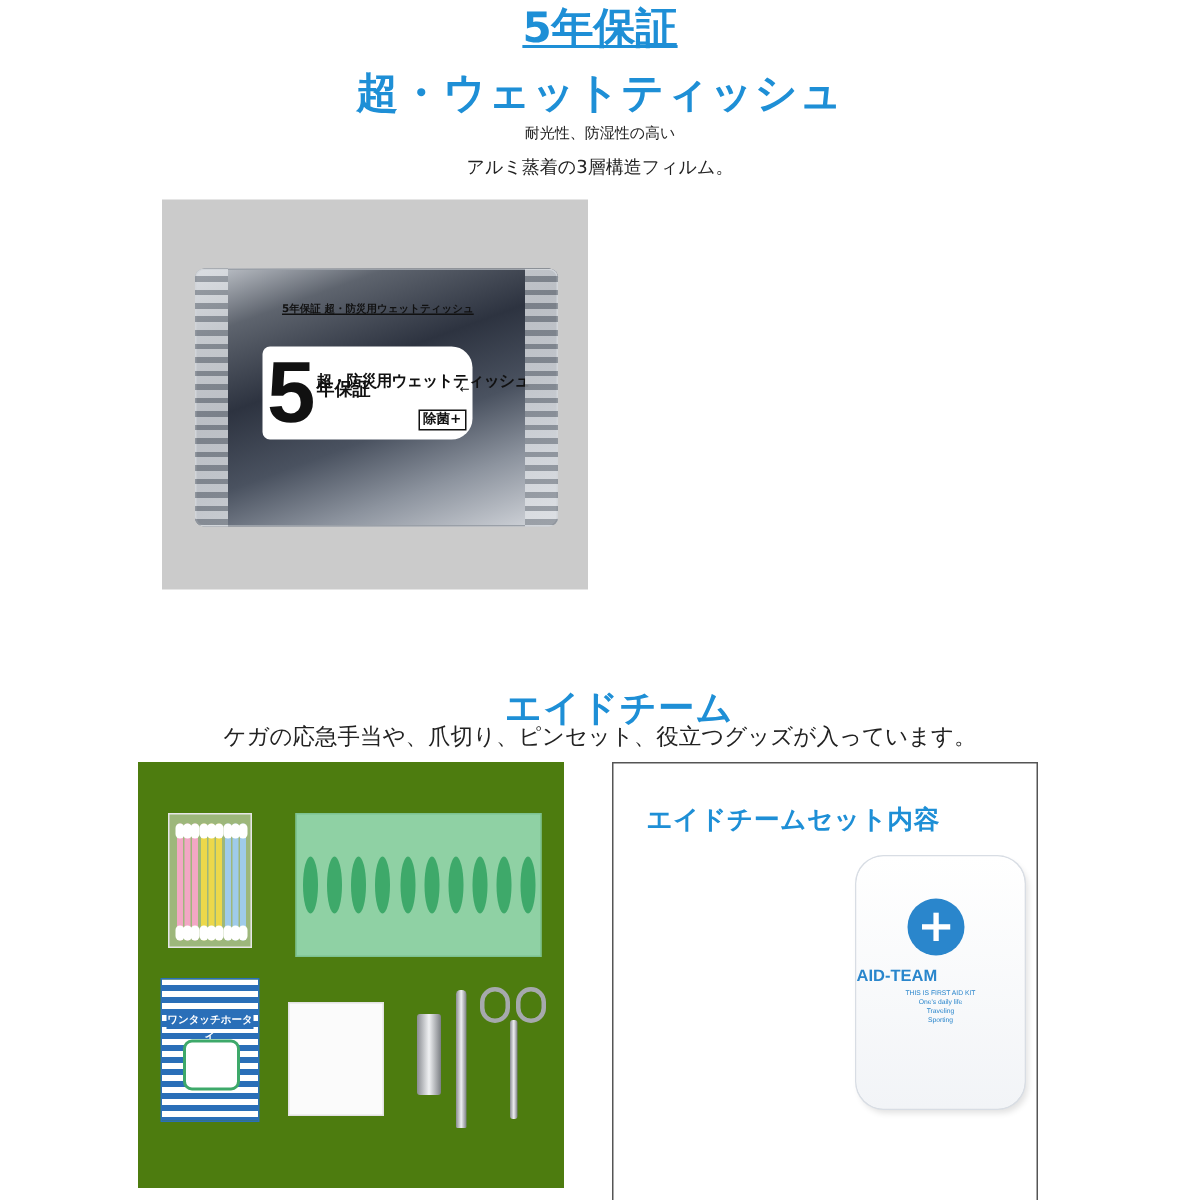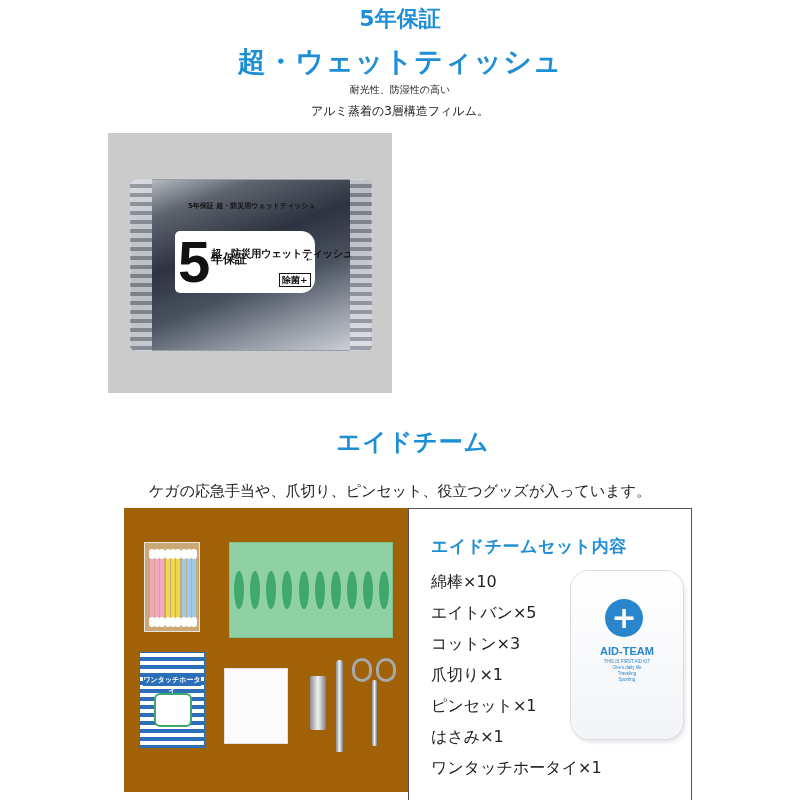--- a/index.html
+++ b/index.html
@@ -2,21 +2,21 @@
 <html><head>
 <meta charset="utf-8">
 <style>
   * { box-sizing: border-box; margin: 0; padding: 0; }
   html, body { width: 800px; height: 800px; background: #ffffff; overflow: hidden; }
   body { position: relative; font-family: "DejaVu Sans", sans-serif; color: #222; }
 
   .blue-title { position: absolute; left: 0; width: 800px; text-align: center; color: #1e8fd6; font-weight: bold; }
   .dark-text { position: absolute; left: 0; width: 800px; text-align: center; color: #222; }
 
-  #t1 { top: 6px; font-size: 22px; line-height: 26px; }
+  #t1 { top: 6px; font-size: 28px; line-height: 26px; text-decoration: underline; }
   #t2 { top: 48px; font-size: 28px; line-height: 28px; letter-spacing: 1px; }
   #d1 { top: 80px; font-size: 10px; line-height: 20px; }
   #d2 { top: 101px; font-size: 12px; line-height: 20px; }
 
   .photo { position: absolute; background: #c9cacc; overflow: hidden; }
   #photo-tissue { left: 108px; top: 133px; width: 284px; height: 260px; background: #cbcbcb; }
 
   
   .packet {
     position: absolute; left: 22px; top: 46px; width: 242px; height: 172px;
@@ -25,36 +25,36 @@
     box-shadow: inset 0 0 0 1px #9aa0a8;
   }
   .packet::before, .packet::after {
     content: ""; position: absolute; top: 0; bottom: 0; width: 22px;
     background: repeating-linear-gradient(180deg, #dfe2e6 0 5px, #8e949c 5px 9px);
     opacity: .8;
   }
   .packet::before { left: 0; border-radius: 6px 0 0 6px; }
   .packet::after { right: 0; border-radius: 0 6px 6px 0; }
   .packet-small {
-    position: absolute; left: 58px; top: 22px; font-size: 7px; font-weight: bold; color: #111; white-space: nowrap;
+    position: absolute; left: 58px; top: 22px; font-size: 7px; font-weight: bold; color: #111; white-space: nowrap; text-decoration: underline;
   }
   .packet-label {
     position: absolute; left: 45px; top: 52px; width: 140px; height: 62px;
     background: #fff; border-radius: 5px 14px 14px 5px;
   }
   .label-five { position: absolute; left: 3px; top: 0px; font-size: 58px; line-height: 62px; font-weight: bold; color: #111; font-family: "Liberation Sans", sans-serif; }
   .label-year { position: absolute; left: 36px; top: 20px; font-size: 12px; font-weight: bold; color: #111; }
   .label-name { position: absolute; left: 36px; top: 16px; font-size: 10.5px; font-weight: bold; color: #111; white-space: nowrap; letter-spacing: -0.5px; }
   .label-arrow { position: absolute; right: 2px; top: 24px; font-size: 8px; color: #111; }
   .label-badge { position: absolute; left: 104px; top: 42px; font-size: 9px; font-weight: bold; color: #111; border: 1px solid #111; padding: 0 2px; line-height: 12px; }
 
-  #t3 { top: 428px; font-size: 24px; line-height: 28px; letter-spacing: 1px; padding-left: 26px; }
+  #t3 { top: 458px; font-size: 24px; line-height: 28px; letter-spacing: 1px; padding-left: 26px; }
   #d3 { top: 481px; font-size: 15px; line-height: 20px; }
 
-  #photo-kit { left: 124px; top: 508px; width: 284px; height: 284px; background: #a16207; }
+  #photo-kit { left: 92px; top: 508px; width: 284px; height: 284px; background: #4d7c0f; }
 
   
   .swabs { position: absolute; left: 20px; top: 34px; width: 56px; height: 90px; background: rgba(255,255,255,.45); border: 1px solid #e6e6e6; }
   .swab { position: absolute; top: 6px; width: 4px; height: 78px; border-radius: 2px; }
   .swab::before, .swab::after { content: ""; position: absolute; left: -1px; width: 6px; height: 10px; background: #fff; border-radius: 3px; }
   .swab::before { top: 0; } .swab::after { bottom: 0; }
 
   
   .bandage { position: absolute; left: 105px; top: 34px; width: 164px; height: 96px; background: #8fd1a4; border: 1px solid #7cc291; }
   .bandage-oval { position: absolute; top: 28px; width: 10px; height: 38px; background: #3ea96a; border-radius: 50%; }
@@ -77,21 +77,21 @@
   .kit-title { position: absolute; left: 22px; top: 26px; font-size: 17px; font-weight: bold; color: #1e8fd6; white-space: nowrap; letter-spacing: .5px; }
   .kit-list { position: absolute; left: 22px; top: 57px; list-style: none; }
   .kit-list li { font-size: 16px; line-height: 31px; color: #222; white-space: nowrap; }
   .case {
     position: absolute; left: 162px; top: 62px; width: 112px; height: 168px;
     background: linear-gradient(180deg,#ffffff,#f2f4f7); border-radius: 18px;
     box-shadow: 0 0 0 1px #d8dde4, 2px 3px 4px rgba(0,0,0,.12);
   }
   .case-circle { position: absolute; left: 34px; top: 28px; width: 38px; height: 38px; background: #2a86cc; border-radius: 50%; }
   .case-cross { position: absolute; left: 0; top: 0; width: 38px; height: 38px; color: #fff; font-size: 30px; line-height: 38px; text-align: center; font-weight: bold; font-family: "DejaVu Sans", sans-serif; }
-  .case-brand { position: absolute; left: 0; width: 112px; top: 74px; text-align: center; font-size: 11px; font-weight: bold; color: #2a86cc; font-family: "Liberation Sans", sans-serif; }
+  .case-brand { position: absolute; left: 0; width: 112px; top: 74px; font-size: 11px; font-weight: bold; color: #2a86cc; font-family: "Liberation Sans", sans-serif; }
   .case-sub { position: absolute; left: 0; width: 112px; text-align: center; font-size: 4.5px; color: #2a86cc; font-family: "Liberation Sans", sans-serif; line-height: 6px; }
 </style>
 </head>
 <body>
 
 <div id="t1" class="blue-title">5年保証</div>
 <div id="t2" class="blue-title">超・ウェットティッシュ</div>
 <div id="d1" class="dark-text">耐光性、防湿性の高い</div>
 <div id="d2" class="dark-text">アルミ蒸着の3層構造フィルム。</div>
 
@@ -144,29 +144,20 @@
   <div class="tweezers"></div>
   <div class="scissors">
     <div class="ring" style="left:0"></div>
     <div class="ring" style="left:24px"></div>
     <div class="blade"></div>
   </div>
 </div>
 
 <div class="kit-box">
   <div class="kit-title">エイドチームセット内容</div>
-  <ul class="kit-list">
-    <li>綿棒×10</li>
-    <li>エイトバン×5</li>
-    <li>コットン×3</li>
-    <li>爪切り×1</li>
-    <li>ピンセット×1</li>
-    <li>はさみ×1</li>
-    <li>ワンタッチホータイ×1</li>
-  </ul>
   <div class="case">
     <div class="case-circle">
       <div class="case-cross">+</div>
     </div>
     <div class="case-brand">AID-TEAM</div>
     <div class="case-sub" style="top:88px">THIS IS FIRST AID KIT</div>
     <div class="case-sub" style="top:94px">One's daily life</div>
     <div class="case-sub" style="top:100px">Traveling</div>
     <div class="case-sub" style="top:106px">Sporting</div>
   </div>

